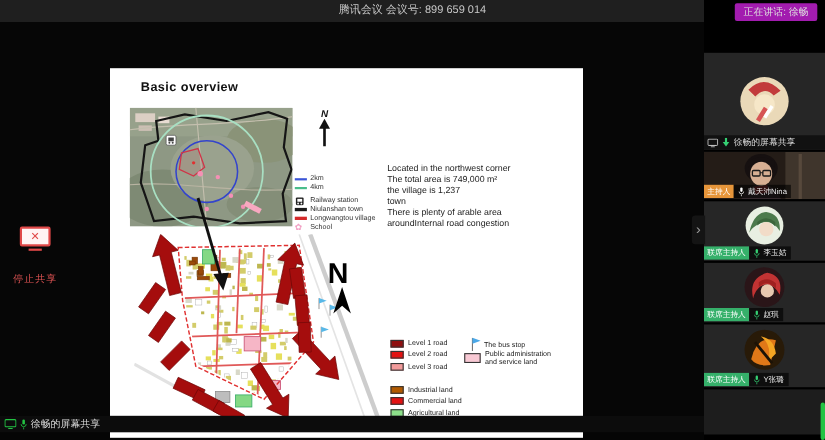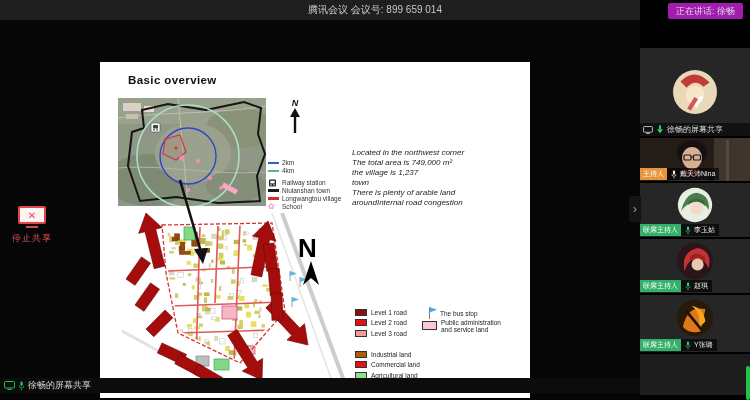--- a/index.html
+++ b/index.html
@@ -12,21 +12,21 @@
   #topbar{left:0;top:0;width:750px;height:20px;background:#1f1f1f;color:#c9c9c9;
           font-size:10px;line-height:20px;text-align:center;}
   #speakbox{right:7px;top:3px;height:16px;line-height:16px;padding:0 8px;background:#a21caf;
             color:#dedede;font-size:9px;border-radius:2px;z-index:5;}
 
   
   #stage{left:0;top:20px;width:640px;height:360px;background:#060606;}
   #slide{left:100px;top:42px;width:430px;height:336px;background:#ffffff;color:#1d1d1d;}
   #slide-title{left:28px;top:12px;font-size:11.5px;font-weight:bold;letter-spacing:.4px;color:#111;}
   #desc{left:252px;top:86px;width:178px;font-size:8px;line-height:1.25;color:#222;}
-  #desc div{white-space:nowrap;font-style:italic;}
+  #desc div{white-space:nowrap;}
 
   
   #north-sm{left:186px;top:36px;width:18px;text-align:center;color:#111;}
   #north-sm .n{font-size:9px;font-style:italic;font-weight:bold;display:block;}
 
   
   #satlegend{left:168px;top:97px;font-size:6.5px;color:#333;}
   .lrow{display:flex;align-items:center;height:7px;margin-bottom:1px;}
   .lline{width:11px;height:2px;margin-right:3px;flex:none;}
   .lgap{height:4px;}
@@ -40,21 +40,21 @@
   #busstop{left:328px;top:245px;display:flex;align-items:center;font-size:6.5px;color:#222;}
   #pubadmin{left:322px;top:257px;display:flex;font-size:6.5px;color:#222;}
   #pubadmin .sw2{width:15px;height:9px;border:1px solid #333;margin-right:4px;flex:none;margin-top:2px;}
 
   
   #stopshare{left:8px;top:186px;width:48px;text-align:center;cursor:pointer;}
   #stopshare .mon{width:28px;height:18px;margin:0 auto;background:#fff4f4;border:2px solid #e04848;
      border-radius:2px;display:flex;align-items:center;justify-content:center;
      color:#e04848;font-size:10px;font-weight:bold;}
   #stopshare .base{width:12px;height:2px;background:#e04848;margin:2px auto 0;}
-  #stopshare .lbl{margin-top:4px;color:#e25555;font-size:9px;letter-spacing:1px;}
+  #stopshare .lbl{margin-top:19px;color:#e25555;font-size:9px;letter-spacing:1px;}
 
   
   #bottombar{left:0;top:378px;width:640px;height:15px;background:#0c0c0c;display:flex;
              align-items:center;padding-left:4px;color:#d8d8d8;font-size:9px;gap:3px;}
 
   
   #sidebar{left:640px;top:0;width:110px;height:400px;background:#000;}
   .tile{position:absolute;left:0;width:110px;background:#262626;overflow:hidden;}
   .avwrap{position:absolute;left:0;top:0;right:0;bottom:0;display:flex;align-items:center;justify-content:center;}
   .tilebar{position:absolute;left:0;bottom:0;right:0;height:13px;background:rgba(15,15,15,.92);
@@ -158,21 +158,21 @@
           <span class="flower" style="color: rgb(242, 160, 196);">✿</span>
           <span>School</span>
           </div>
       </div>
 
       <div id="desc" class="abs">
         <div>Located in the northwest corner</div>
         <div>The total area is 749,000 m²</div>
         <div>the village is 1,237</div>
         <div>town</div>
-        <div>There is plenty of arable land</div>
+        <div>There is plenty of arable area</div>
         <div>aroundInternal road congestion</div>
       </div>
 
       <svg class="abs" style="left:22px;top:151px" width="225" height="170" viewBox="0 0 225 170">
         <defs>
           <path id="bigarrow" d="M0,0 L12,18 L5.5,18 L5.5,56 L-5.5,56 L-5.5,18 L-12,18 Z"></path>
           <clipPath id="villclip">
               <polygon points="42,14 148,12 160,96 117,148 58,118 46,62"></polygon>
             </clipPath>
         </defs>

